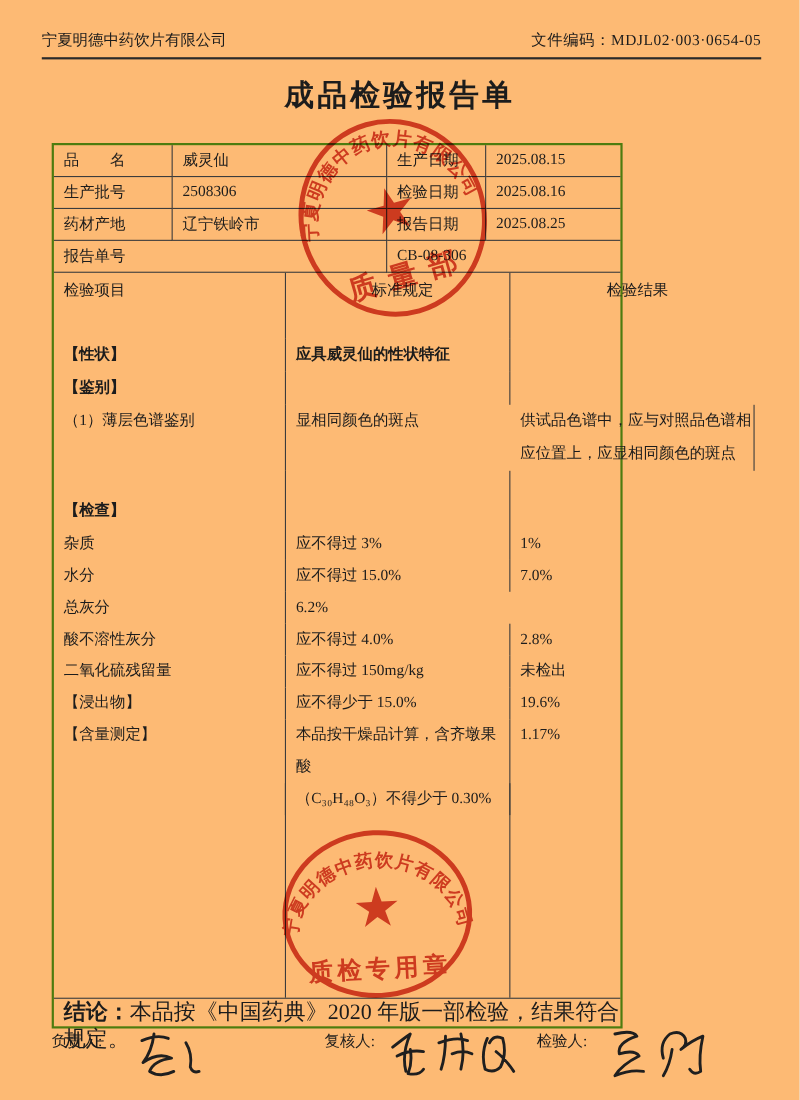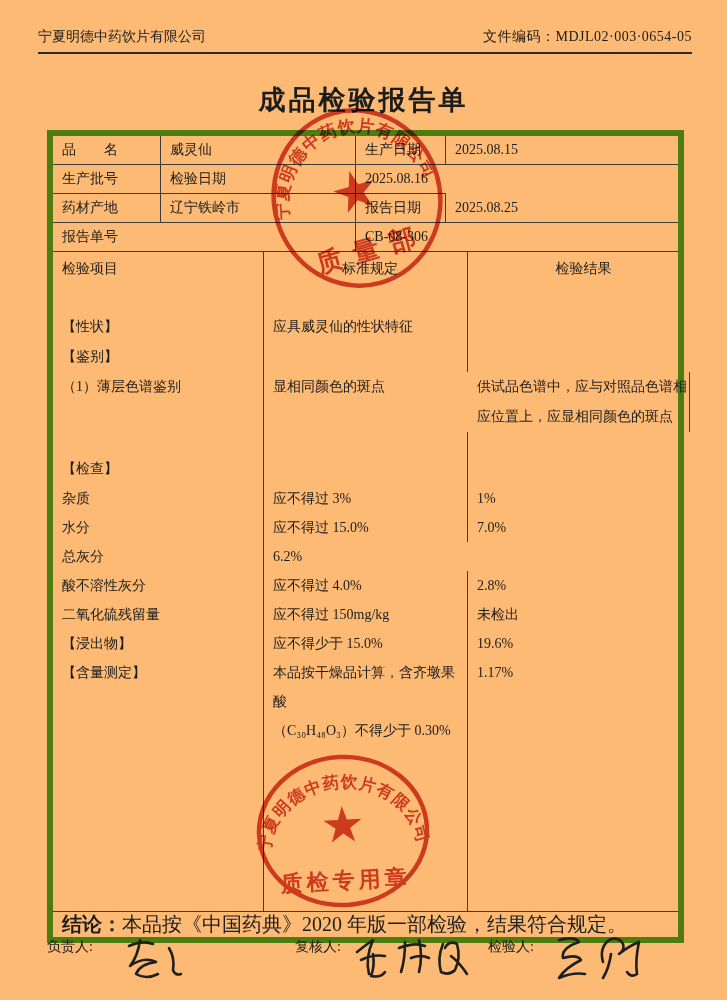--- a/index.html
+++ b/index.html
@@ -10,43 +10,43 @@
   }
   
   .doc-header {
     position:absolute; top:28px; left:38px; width:654px;
     display:flex; justify-content:space-between; align-items:flex-end;
     font-size:14px; padding-bottom:6px; border-bottom:2px solid #2a2a2a;
   }
   .doc-code { font-family:"Liberation Serif", serif; letter-spacing:0.5px; }
   
   .doc-title {
-    position:absolute; top:82px; left:0; width:100%;
+    position:absolute; top:68px; left:0; width:100%;
     text-align:center; font-size:27px; font-weight:bold; letter-spacing:3px;
   }
   
   .main-table {
-    position:absolute; top:130px; left:47px; width:637px;
-    border:6px solid #4d7c0f; font-size:14px;
+    position:absolute; top:130px; left:47px; width:519px;
+    border:2px solid #4d7c0f; font-size:14px;
   }
   .info-row { display:grid; grid-template-columns:108px 195px 90px 1fr; height:29px; }
   .info-row.two-col { grid-template-columns:303px 1fr; }
   .info-cell {
     border-right:1px solid #3c3c3c; border-bottom:1px solid #3c3c3c;
     display:flex; align-items:center; padding-left:9px; white-space:pre;
   }
   .info-cell.last { border-right:none; }
   .res-row { display:grid; grid-template-columns:211px 204px 222px; line-height:29px; }
   .res-cell { border-right:1px solid #3c3c3c; padding:0 0 0 9px; }
   .res-cell.c3 { border-right:none; }
   .res-head { height:60px; }
   .res-head .res-cell { padding-top:7px; line-height:20px; }
   .res-head .hd { text-underline-offset:3px; }
   .res-head .c2, .res-head .c3 { text-align:center; }
-  .h30 { height:30px; } .h29 { height:29px; }
+  .h30 { height:30px;font-weight:bold; } .h29 { height:29px; }
   .h60 { height:60px; line-height:30px; } .h58 { height:58px; }
   .h22 { height:22px; } .h195 { height:195px; }
   .conclusion-row {
     border-top:1px solid #3c3c3c; height:26px; line-height:25px;
     padding-left:9px; font-size:20px;
   }
   .conclusion-row .lbl { font-weight:bold; }
   
   .sign-row { position:absolute; top:932px; left:47px; width:637px; font-size:14px; }
   .sign-label { position:absolute; top:6px; white-space:nowrap;text-align:right; }
@@ -71,20 +71,21 @@
   <div class="main-table">
 
     <div class="info-row">
       <div class="info-cell">品　　名</div>
       <div class="info-cell">威灵仙</div>
       <div class="info-cell">生产日期</div>
       <div class="info-cell last">2025.08.15</div>
     </div>
     <div class="info-row">
       <div class="info-cell">生产批号</div>
+      <div class="info-cell">2508306</div>
       <div class="info-cell">检验日期</div>
       <div class="info-cell last">2025.08.16</div>
     </div>
     <div class="info-row">
       <div class="info-cell">药材产地</div>
       <div class="info-cell">辽宁铁岭市</div>
       <div class="info-cell">报告日期</div>
       <div class="info-cell last">2025.08.25</div>
     </div>
     <div class="info-row two-col">

